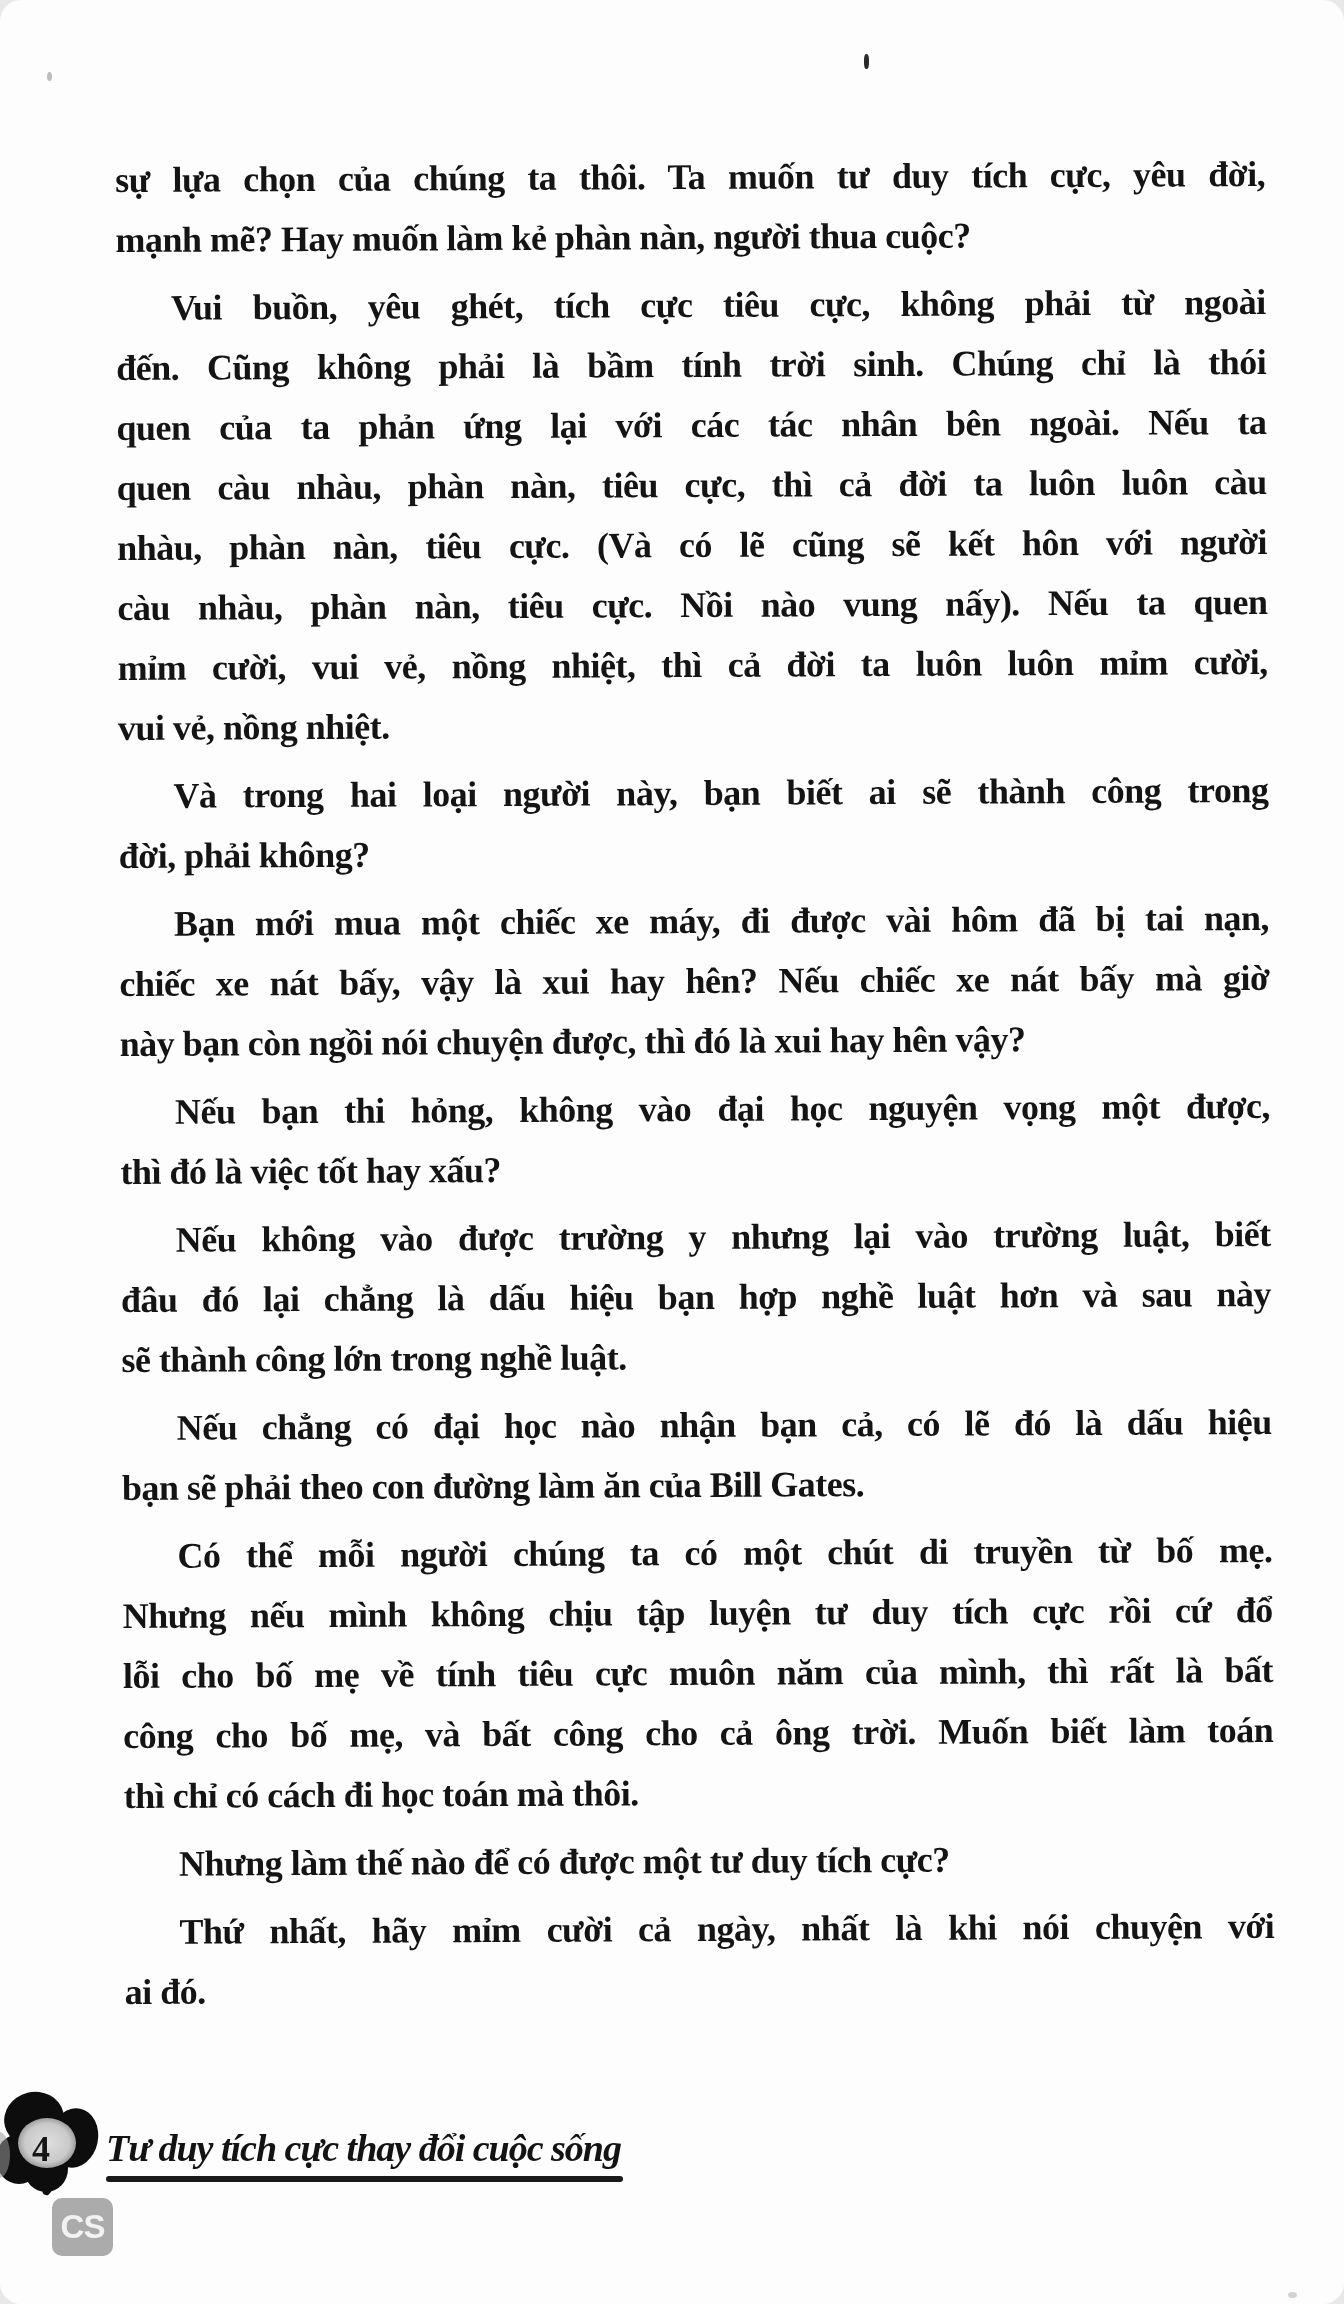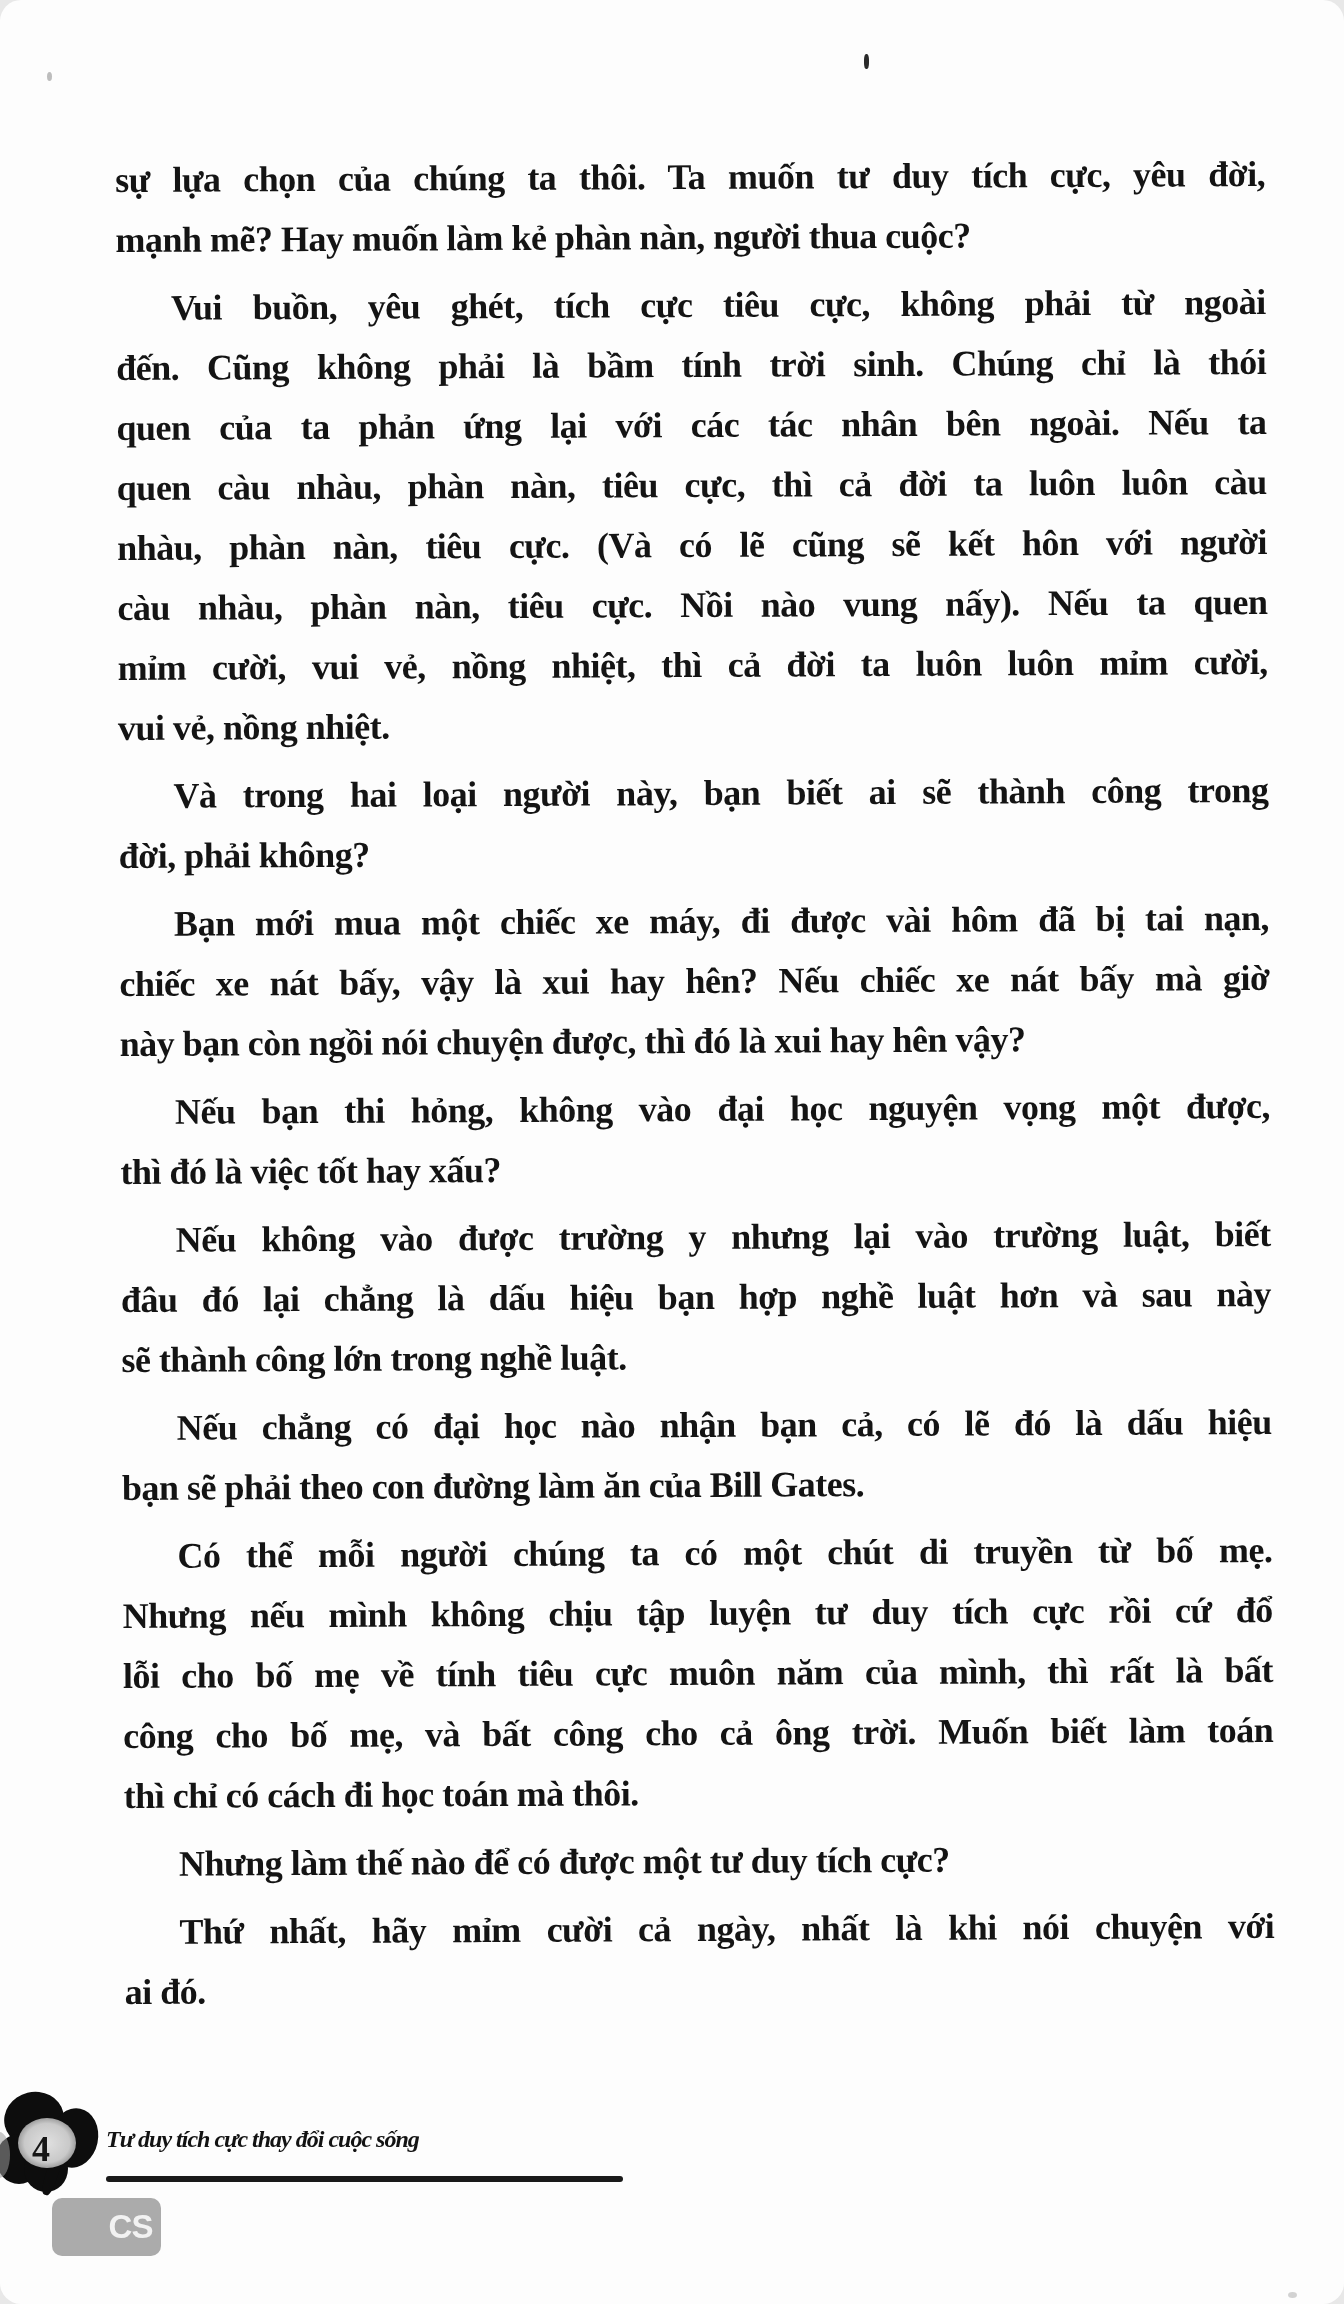--- a/index.html
+++ b/index.html
@@ -42,34 +42,34 @@
             background:radial-gradient(ellipse at center,#e0e0e0 0%,#c9c9c9 55%,#8a8a8a 78%,rgba(50,50,50,.35) 100%); }
   .edge-smudge { position:absolute; left:-8px; top:40px; width:22px; height:46px;
             border-radius:50%; background:#9a9a9a; opacity:.55; }
   .page-num {
     position:absolute; left:32px; top:2128px;
     font-size:36px; font-weight:bold; color:#161616; z-index:3;
     letter-spacing:1px;
   }
   .book-title {
     position:absolute; left:106px; top:2126px;
-    font-size:24px; font-style:italic; font-weight:bold; letter-spacing:-1px;
+    font-size:38px; font-style:italic; font-weight:bold; letter-spacing:-1px;
     color:#131313; white-space:nowrap;
   }
   .title-underline {
     position:absolute; left:106px; top:2176px; width:517px; height:6px;
     background:#1a1a1a; border-radius:3px;
   }
   
   .cs-logo {
     position:absolute; left:52px; top:2198px; width:61px; height:58px;
     background:#ababab; border-radius:10px;
     display:flex; align-items:center; justify-content:center;
     font-family:"Liberation Sans",sans-serif; font-weight:bold; font-size:33px;
-    color:#f2f2f2; letter-spacing:-1px;padding-left:48px;
+    color:#f2f2f2; letter-spacing:-1px;
   }
   .wm-text {
     position:absolute; left:130px; top:2204px;
     font-family:"Liberation Sans",sans-serif; font-size:44px; line-height:48px;
     color:#a6a6a6; white-space:nowrap;
   }
 </style>
 </head>
 <body>
 

